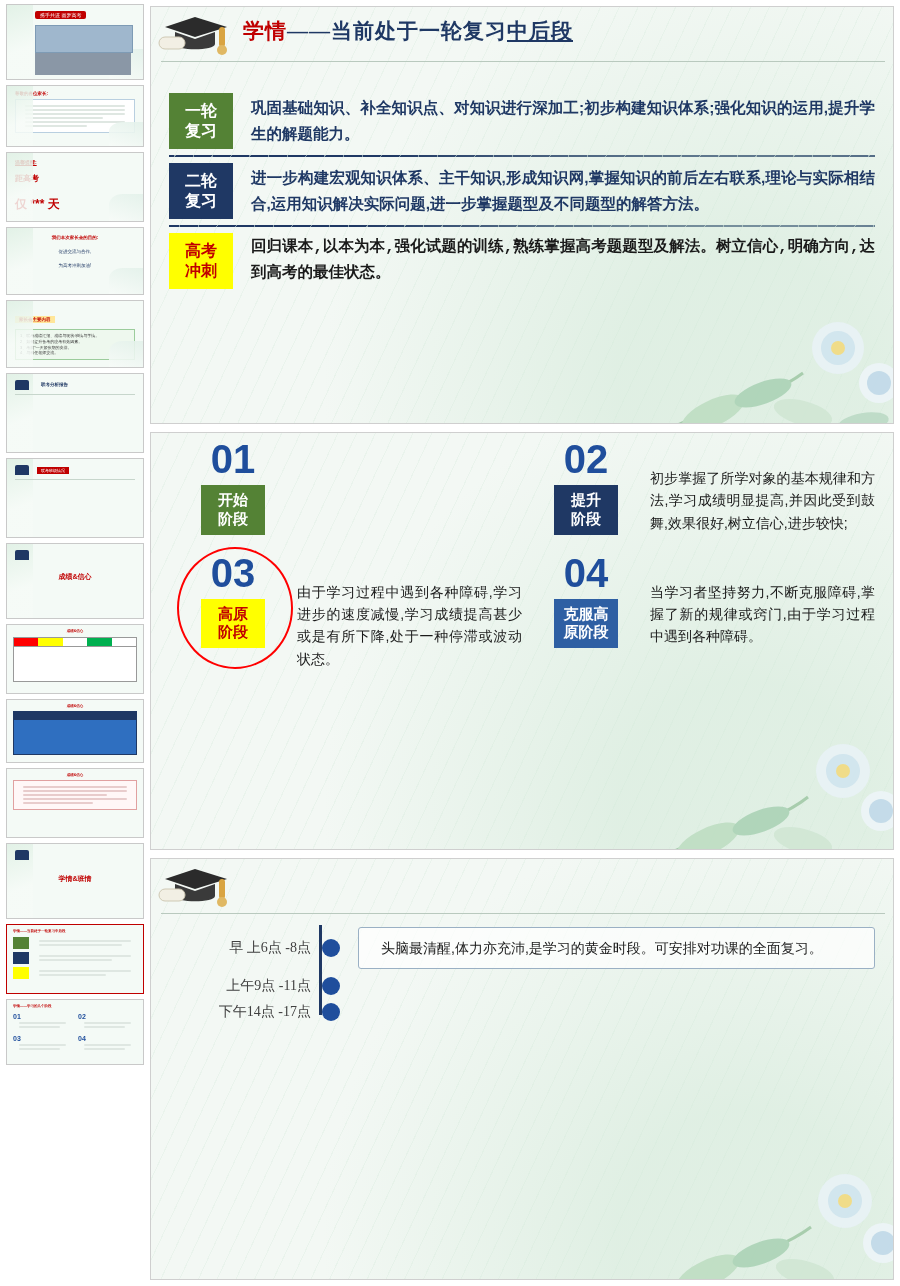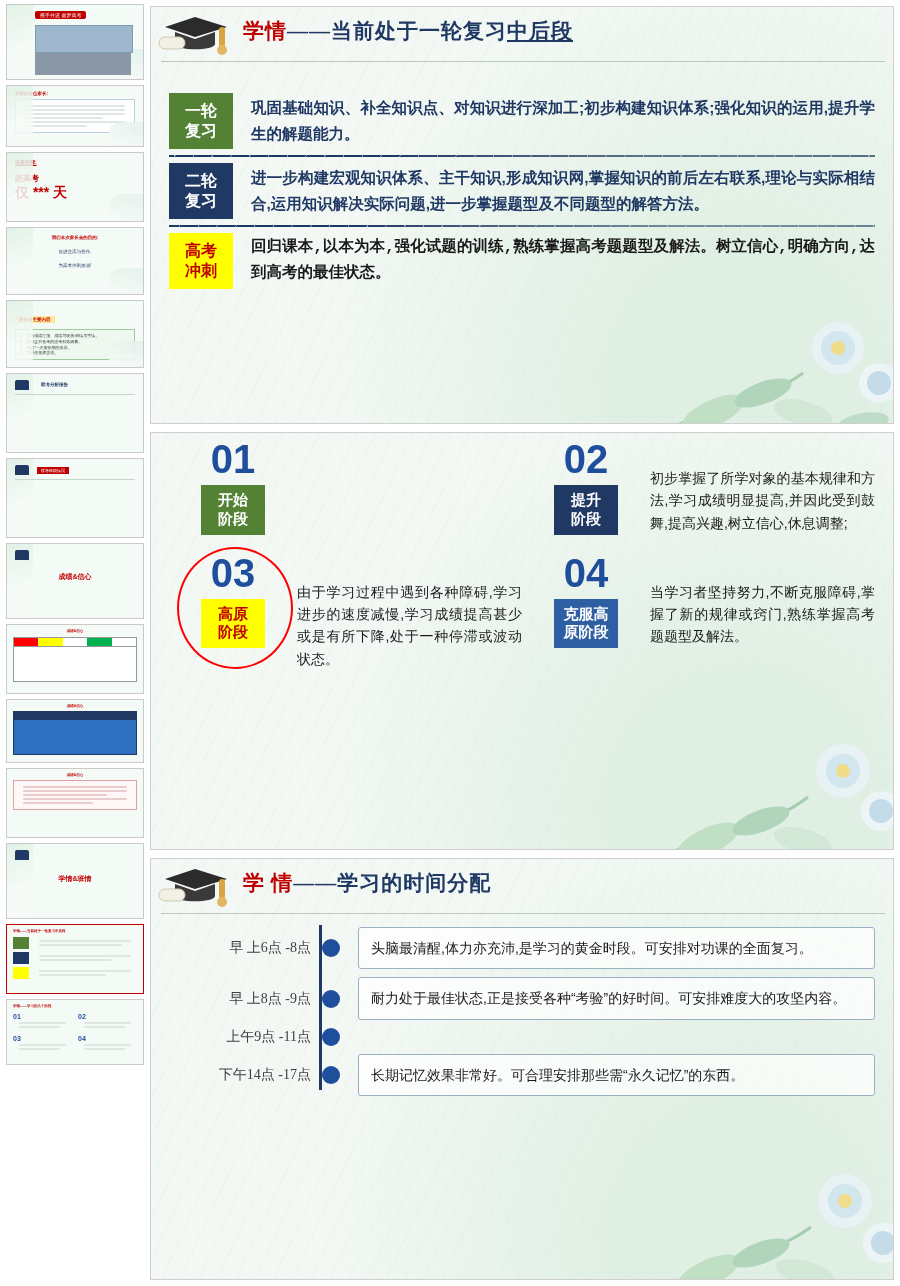--- a/index.html
+++ b/index.html
@@ -100,21 +100,21 @@
   .tl-time{
     width:142px;flex:none;text-align:right;font-size:14px;color:#404040;padding-right:14px;
     font-family:"Liberation Serif","DejaVu Serif",serif;
   }
   .tl-dot{
     width:18px;height:18px;border-radius:50%;background:#1f4e9c;flex:none;margin-left:-3px;
     z-index:2;
   }
   .tl-box{
     margin-left:18px;flex:1;border:1px solid #9ab0c4;background:rgba(255,255,255,.72);
-    border-radius:3px;padding:9px 12px;font-size:14px;line-height:1.6;color:#1a1a1a;
+    border-radius:3px;padding:9px 22px;font-size:14px;line-height:1.6;color:#1a1a1a;
     text-align:justify;
   }
 </style>
 </head>
 <body>
 
 <div class="page">
 
   <div class="rail">
 
@@ -141,21 +141,21 @@
         </div>
       </div>
     </div>
 
     <div class="thumb" style="height:70px">
       <div class="deco-l"></div>
       <div class="deco-r"></div>
       <div style="padding:6px 8px;text-align:left;">
         <div style="font-size:5px;color:#c00000;font-weight:bold;text-decoration:underline;">温馨提醒:</div>
         <div style="font-size:8px;color:#c00000;margin-top:8px;font-weight:bold;">距高考</div>
-        <div style="font-size:14px;color:#c00000;margin-top:0;font-weight:bold;">仅 *** 天</div>
+        <div style="font-size:12px;color:#c00000;margin-top:12px;font-weight:bold;">仅 *** 天</div>
       </div>
     </div>
 
     <div class="thumb" style="height:68px">
       <div class="deco-l"></div>
       <div class="deco-r"></div>
       <div style="padding:7px 8px;text-align:center;">
         <div style="font-size:4.5px;color:#c00000;font-weight:bold;">我们本次家长会的目的:</div>
         <div style="font-size:4.5px;color:#1f3864;margin-top:9px;">促进交流与合作,</div>
         <div style="font-size:4.5px;color:#1f3864;margin-top:9px;">为高考冲刺加油!</div>
@@ -371,41 +371,41 @@
             <div class="stage green" style="white-space:pre-line">开始
 阶段</div>
           </div>
         </div>
         <div class="cell">
           <div class="numcol">
             <div class="bignum">02</div>
             <div class="stage navy" style="white-space:pre-line">提升
 阶段</div>
           </div>
-          <div class="c2text">初步掌握了所学对象的基本规律和方法,学习成绩明显提高,并因此受到鼓舞,提高兴趣,树立信心,休息调整;</div>
+          <div class="c2text">初步掌握了所学对象的基本规律和方法,学习成绩明显提高,并因此受到鼓舞,效果很好,树立信心,进步较快;</div>
         </div>
       </div>
 
       <div class="row2" style="margin-top:18px">
         <div class="cell">
           <div class="numcol">
             <div class="ellipse"></div>
             <div class="bignum">03</div>
             <div class="stage yellow" style="white-space:pre-line">高原
 阶段</div>
           </div>
           <div class="c2text">由于学习过程中遇到各种障碍,学习进步的速度减慢,学习成绩提高甚少或是有所下降,处于一种停滞或波动状态。</div>
         </div>
         <div class="cell">
           <div class="numcol">
             <div class="bignum">04</div>
             <div class="stage blue2" style="white-space:pre-line">克服高
 原阶段</div>
           </div>
-          <div class="c2text">当学习者坚持努力,不断克服障碍,掌握了新的规律或窍门,熟练掌握高考题题型及解法。</div>
+          <div class="c2text">当学习者坚持努力,不断克服障碍,掌握了新的规律或窍门,由于学习过程中遇到各种障碍。</div>
         </div>
       </div>
     </div>
   </div>
 
   <div class="slide" style="top:858px;height:422px;">
     <div class="bgtop"></div>
     <svg class="bgleaf" viewBox="0 0 250 190">
       <g opacity="0.9">
         <path d="M5 182 C60 152 115 150 158 118" stroke="#9ec7a4" stroke-width="3" fill="none"></path>
@@ -421,44 +421,35 @@
     </svg>
 
     <div class="hdr">
       <svg class="cap-icon" viewBox="0 0 78 50">
         <path d="M8 16 L38 6 L70 16 L38 26 Z" fill="#2b2b2b"></path>
         <path d="M18 21 L18 33 C18 40 58 40 58 33 L58 21 L38 28 Z" fill="#3a3a3a"></path>
         <rect x="62" y="16" width="6" height="20" rx="3" fill="#d9a441"></rect>
         <circle cx="65" cy="39" r="5" fill="#e0b863"></circle>
         <rect x="2" y="26" width="26" height="12" rx="6" fill="#f2efe4" stroke="#cfc9b4"></rect>
       </svg>
-      <div class="hdr-title">
-        <span>学 情</span><span class="dark">——学习的时间分配</span>
-      </div>
       <div class="hdr-rule"></div>
     </div>
 
     <div class="tl">
       <div class="tl-line"></div>
 
       <div class="tl-row">
         <div class="tl-time">早 上6点 -8点</div>
         <div class="tl-dot"></div>
         <div class="tl-box">头脑最清醒,体力亦充沛,是学习的黄金时段。可安排对功课的全面复习。</div>
       </div>
       <div class="tl-row">
-        <div class="tl-time">早 上8点 -9点</div>
-        <div class="tl-dot"></div>
-        <div class="tl-box">耐力处于最佳状态,正是接受各种“考验”的好时间。可安排难度大的攻坚内容。</div>
-      </div>
-      <div class="tl-row">
         <div class="tl-time">上午9点 -11点</div>
         <div class="tl-dot"></div>
       </div>
       <div class="tl-row">
         <div class="tl-time">下午14点 -17点</div>
         <div class="tl-dot"></div>
-        <div class="tl-box">长期记忆效果非常好。可合理安排那些需“永久记忆”的东西。</div>
       </div>
     </div>
   </div>
 
 </div>
 
 </body></html>

